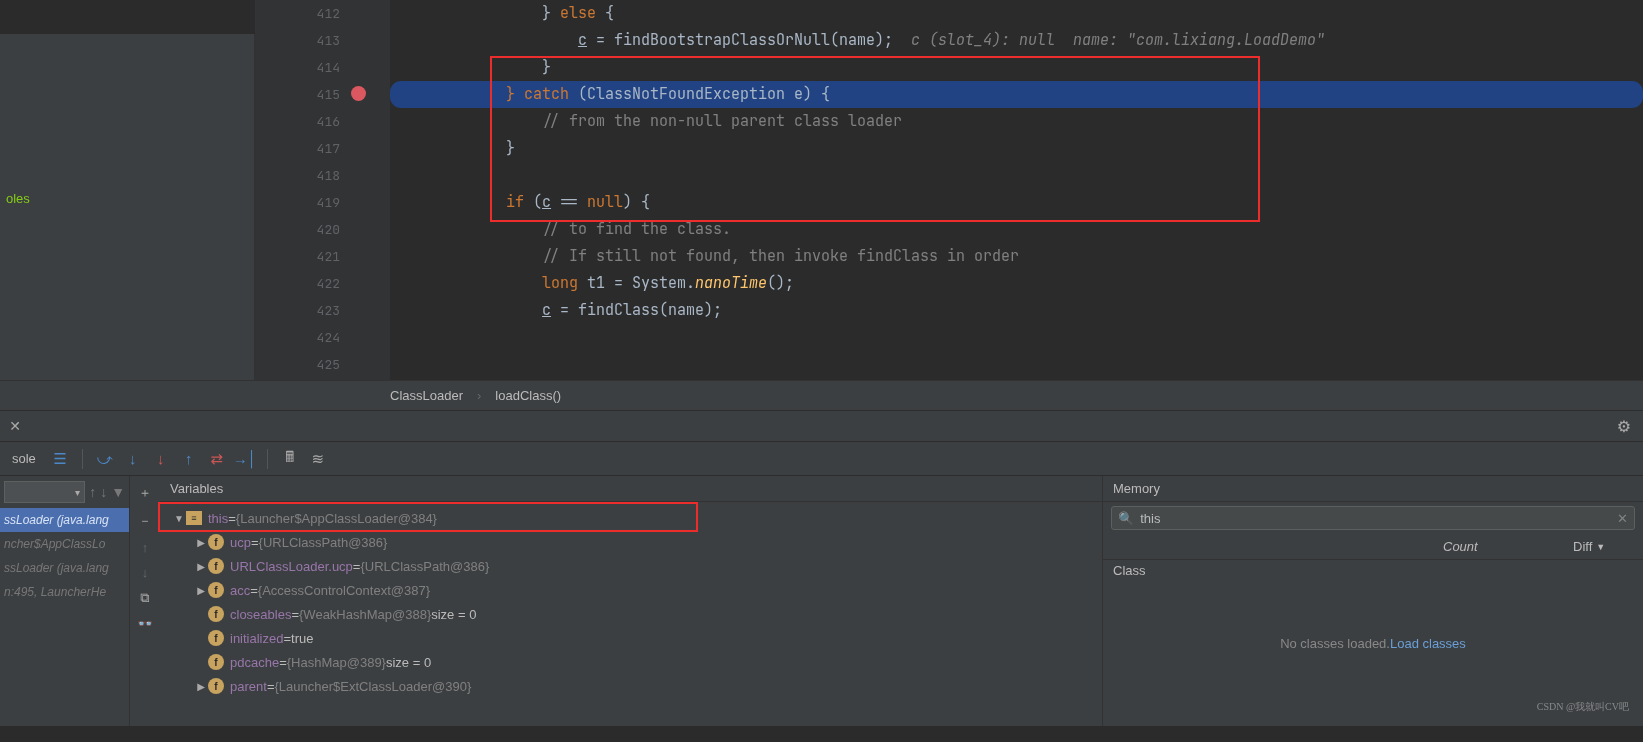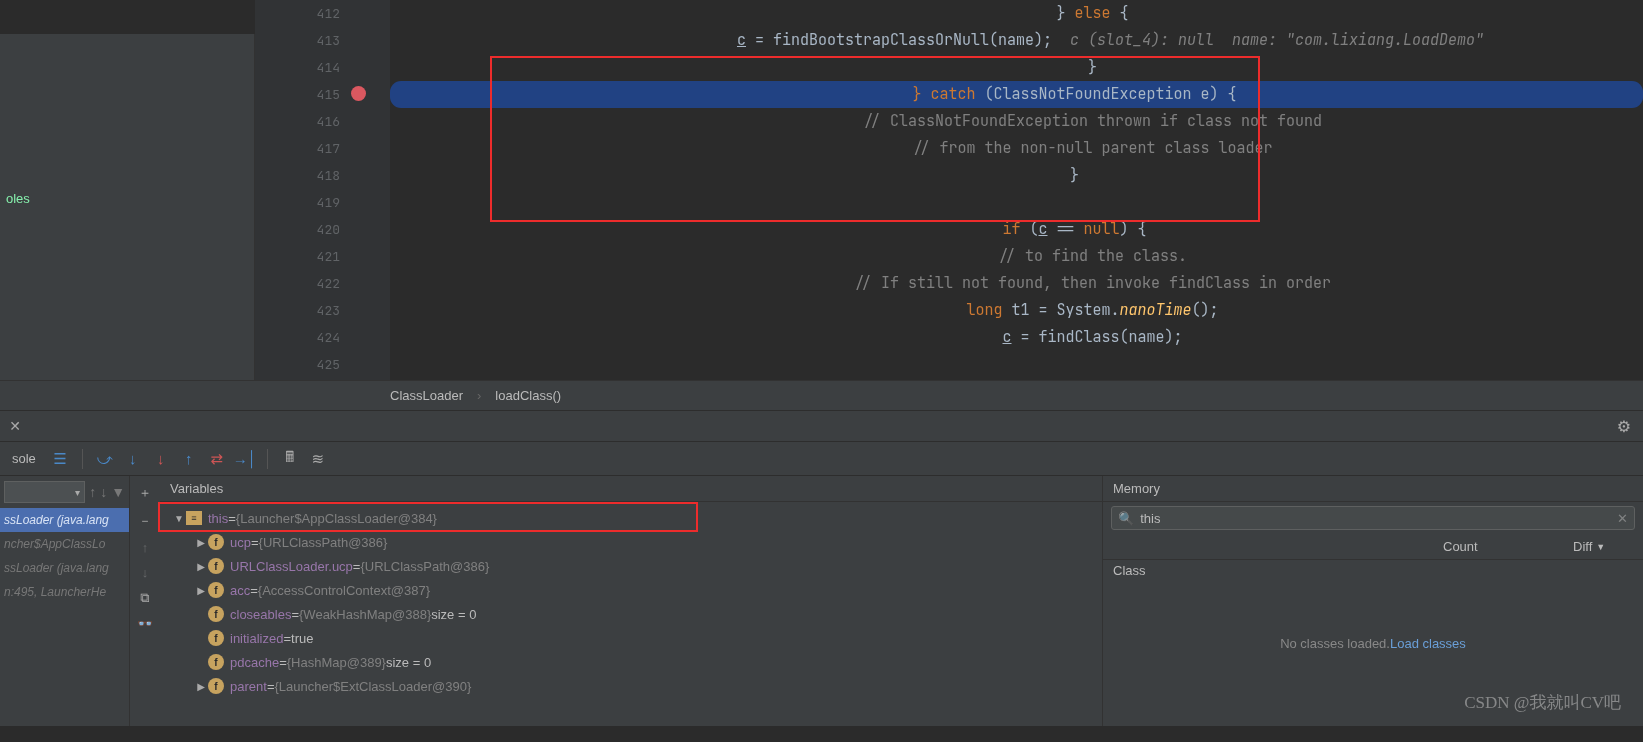--- a/index.html
+++ b/index.html
@@ -1,27 +1,27 @@
 <!DOCTYPE html>
 <html><head>
 <meta charset="utf-8">
 <style>
 * { margin:0; padding:0; box-sizing:border-box; }
 body { font-family:"Segoe UI","Microsoft YaHei",sans-serif; background:#2b2b2b; color:#a9b7c6; overflow:hidden; width:1643px; height:742px; font-size:13px; }
 .mono { font-family:"JetBrains Mono","Consolas",monospace; }
 
 
 .editor-wrap { display:flex; height:380px; }
-.sidebar-left { width:255px; background:#3c3f41; border-right:1px solid #323232; color:#86efac; display:flex; flex-direction:column; justify-content:flex-end;margin-top:34px; }
+.sidebar-left { width:255px; background:#3c3f41; border-right:1px solid #323232; color:#84cc16; display:flex; flex-direction:column; justify-content:flex-end;margin-top:34px; }
 .sidebar-left .item { padding:4px 6px; font-size:13px; }
 .gutter { width:115px; background:#313335; color:#606366; text-align:right; padding-right:30px; font-size:13px; line-height:27px; position:relative; }
 .gutter .ln { height:27px; position:relative; }
 .gutter .mark { position:absolute; right:-26px; top:5px; width:15px; height:15px; border-radius:50%; background:#db5860; }
 .fold-col { width:20px; background:#313335; position:relative; }
-.code { flex:1; background:#2b2b2b; font-size:15px; line-height:27px; position:relative;text-align:center; }
+.code { flex:1; background:#2b2b2b; font-size:15px; line-height:27px; position:relative; }
 .code .line { height:27px; white-space:pre; padding-left:8px; }
 .code .hl-line { background:#214283;border-radius:11px; }
 .kw { color:#cc7832; }
 .var { color:#a9b7c6; }
 .cmt { color:#808080; }
 .fn { color:#ffc66d; font-style:italic; }
 .underline { text-decoration:underline; }
 .ide-hint { color:#808080; font-style:italic; }
 .red-box1 { position:absolute; border:2px solid #ed2c2c; pointer-events:none; }
 
@@ -60,26 +60,26 @@
 .purple { color:#9876aa; }
 .dimval { color:#808080; }
 .red-box2 { position:absolute; border:2px solid #ed2c2c; pointer-events:none; }
 
 .mem { width:540px; background:#3c3f41; display:flex; flex-direction:column; }
 .mem-head { height:26px; border-bottom:1px solid #323232; display:flex; align-items:center; padding-left:10px; color:#bbb; font-size:13px; }
 .mem-search { height:32px; display:flex; align-items:center; padding:4px 8px; }
 .mem-search .box { flex:1; height:24px; background:#45494a; border:1px solid #5e6060; border-radius:3px; display:flex; align-items:center; padding:0 6px; color:#bbb; font-size:13px; }
 .mem-cols { height:26px; display:flex; align-items:center; border-bottom:1px solid #323232; color:#bbb; font-size:13px; }
 .mem-cols .c1 { flex:1; padding-left:10px;margin-top:48px; }
-.mem-cols .c2 { width:130px; }
+.mem-cols .c2 { width:130px;font-style:italic; }
 .mem-cols .c3 { width:70px; display:flex; align-items:center; gap:4px; }
 .mem-body { flex:1; display:flex; align-items:center; justify-content:center; color:#888; font-size:13px; }
 .mem-body a { color:#6a9fd8; text-decoration:none; }
 
-.watermark { position:absolute; right:22px; bottom:28px; color:#b8b8b8; font-size:17px; opacity:.6; font-family:"Microsoft YaHei"; }
+.watermark { position:absolute; right:14px; bottom:28px; color:#b8b8b8; font-size:10px; opacity:.6; font-family:"Microsoft YaHei"; }
 </style>
 </head>
 <body>
 
 <div class="editor-wrap">
   <div class="sidebar-left">
     <div class="item">oles</div>
     <div style="height:170px"></div>
   </div>
   <div class="gutter mono" id="gutter">
@@ -97,21 +97,20 @@
       <div class="ln">423</div>
       <div class="ln">424</div>
       <div class="ln">425</div>
     </div>
   <div class="fold-col"></div>
   <div class="code mono" id="code">
     <div class="line">                <span class="var">} </span><span class="kw">else </span><span class="var">{</span></div>
       <div class="line">                    <span class="var underline">c</span><span class="var"> = findBootstrapClassOrNull(name);  </span><span class="ide-hint">c (slot_4): null  name: "com.lixiang.LoadDemo"</span></div>
       <div class="line">                <span class="var">}</span></div>
       <div class="line hl-line">            <span class="kw">} </span><span class="kw">catch </span><span class="var">(ClassNotFoundException e) {</span></div>
-      <div class="line">                <span class="cmt">// ClassNotFoundException thrown if class not found</span></div>
       <div class="line">                <span class="cmt">// from the non-null parent class loader</span></div>
       <div class="line">            <span class="var">}</span></div>
       <div class="line"></div>
       <div class="line">            <span class="kw">if </span><span class="var">(</span><span class="var underline">c</span><span class="var"> == </span><span class="kw">null</span><span class="var">) {</span></div>
       <div class="line">                <span class="cmt">// to find the class.</span></div>
       <div class="line">                <span class="cmt">// If still not found, then invoke findClass in order</span></div>
       <div class="line">                <span class="kw">long </span><span class="var">t1 = System.</span><span class="fn">nanoTime</span><span class="var">();</span></div>
       <div class="line">                <span class="var underline">c</span><span class="var"> = findClass(name);</span></div>
       <div class="line"></div>
       <div class="red-box1" style="left:100px; top:56px; width:770px; height:166px;"></div>

